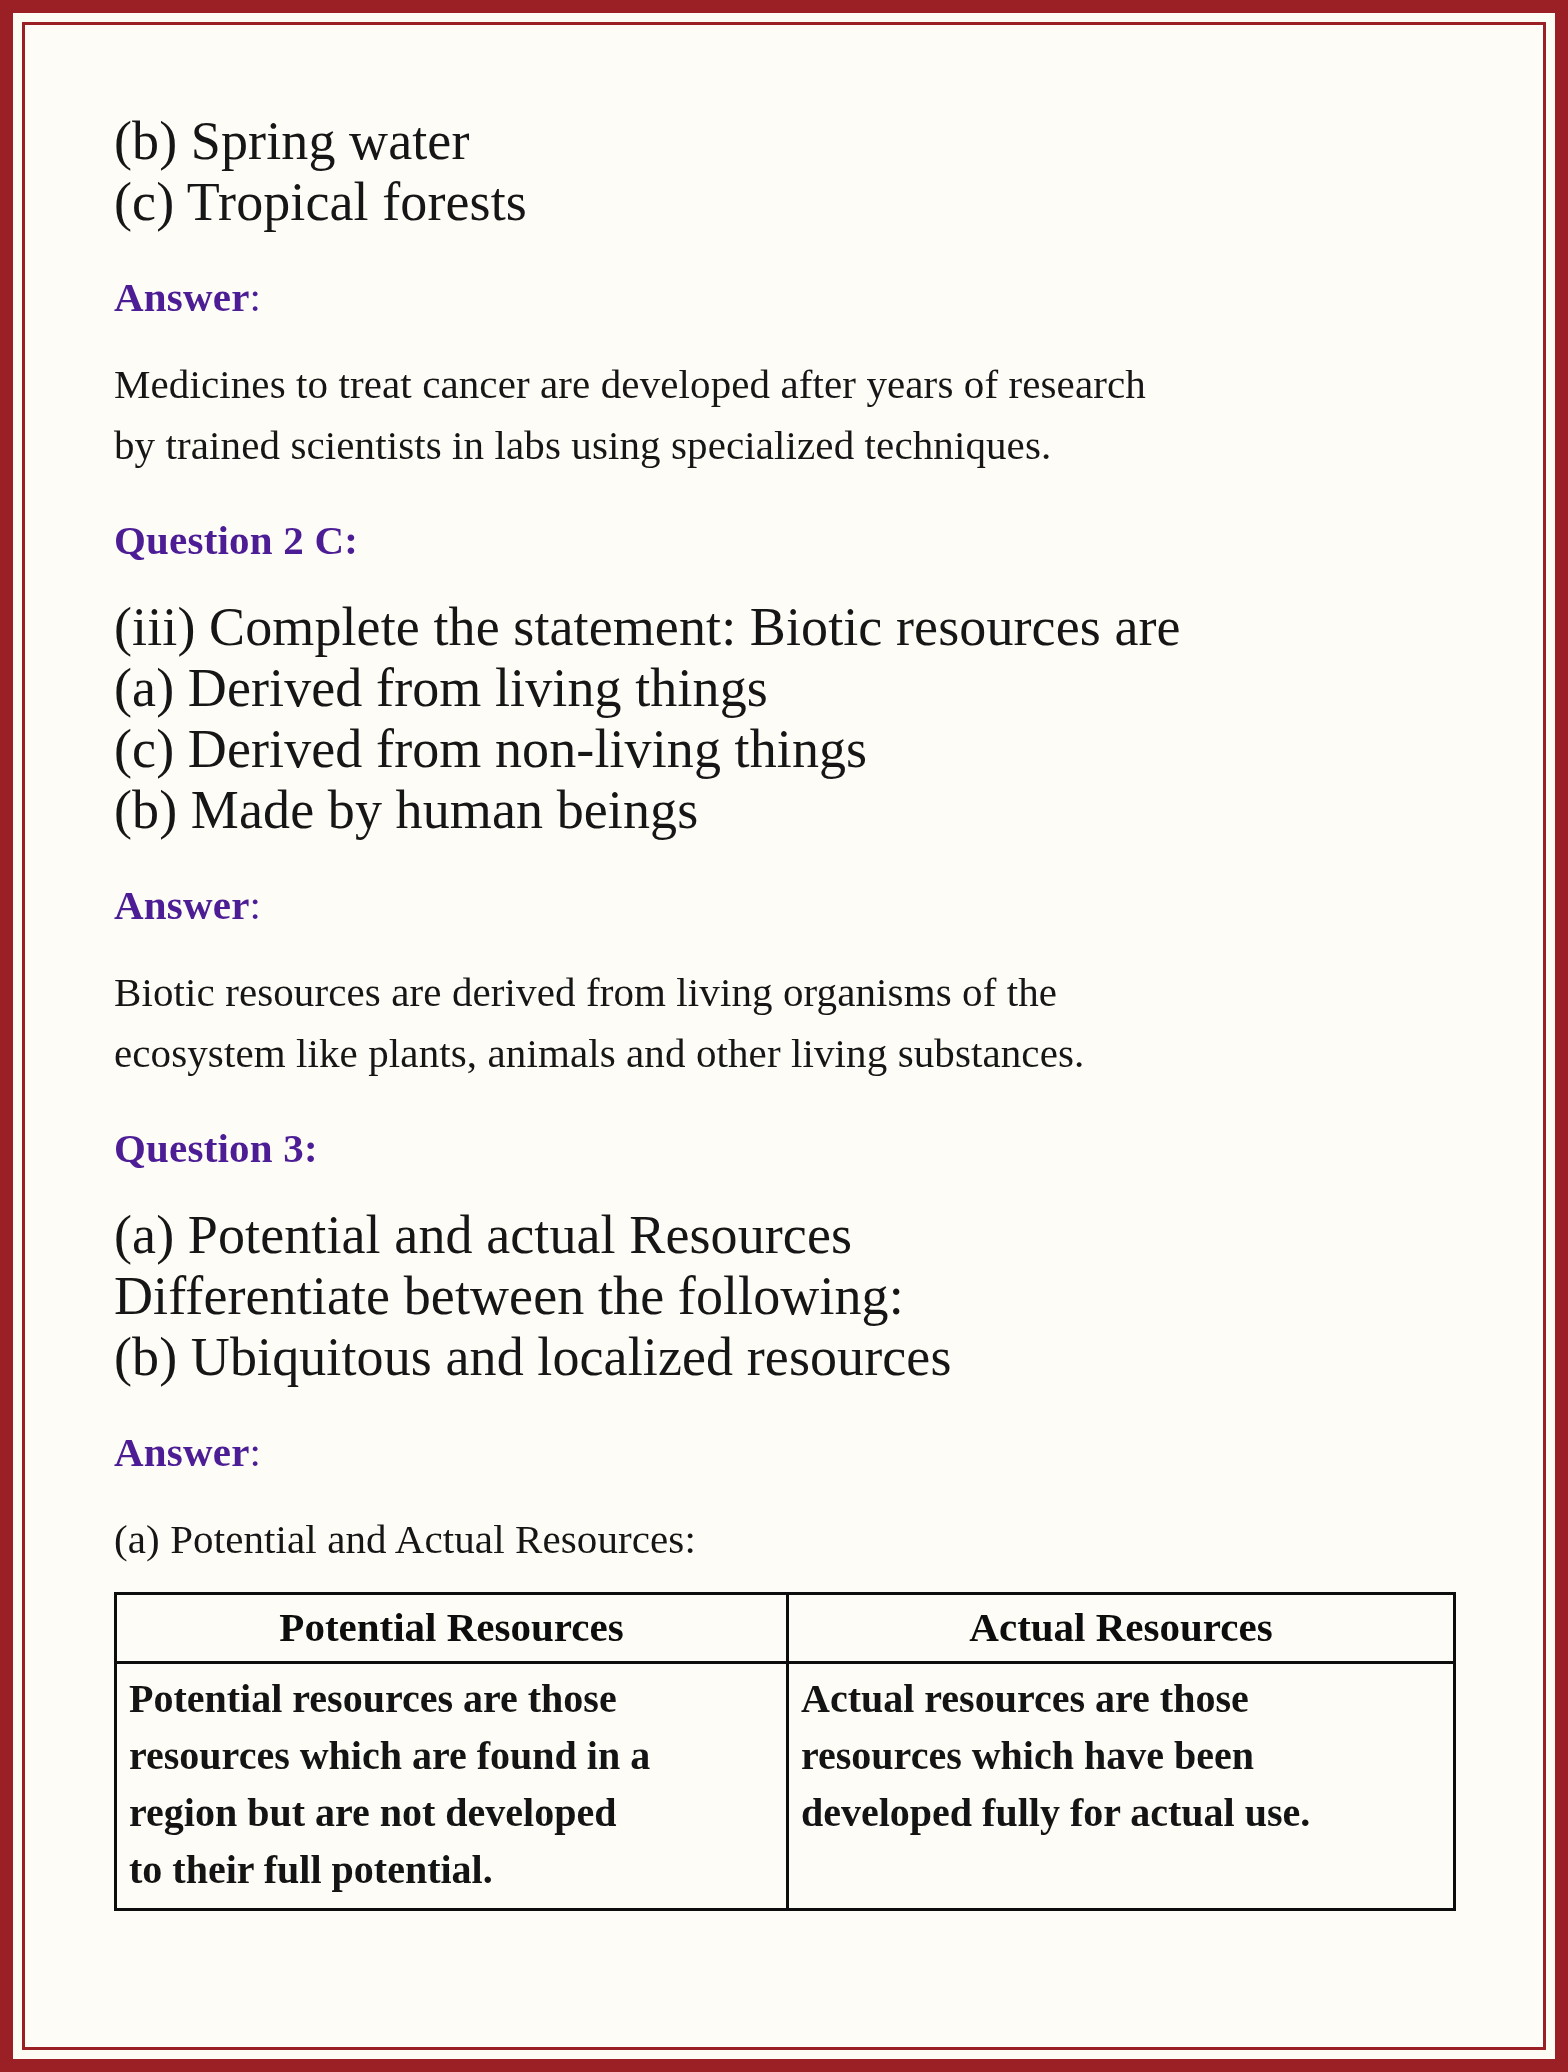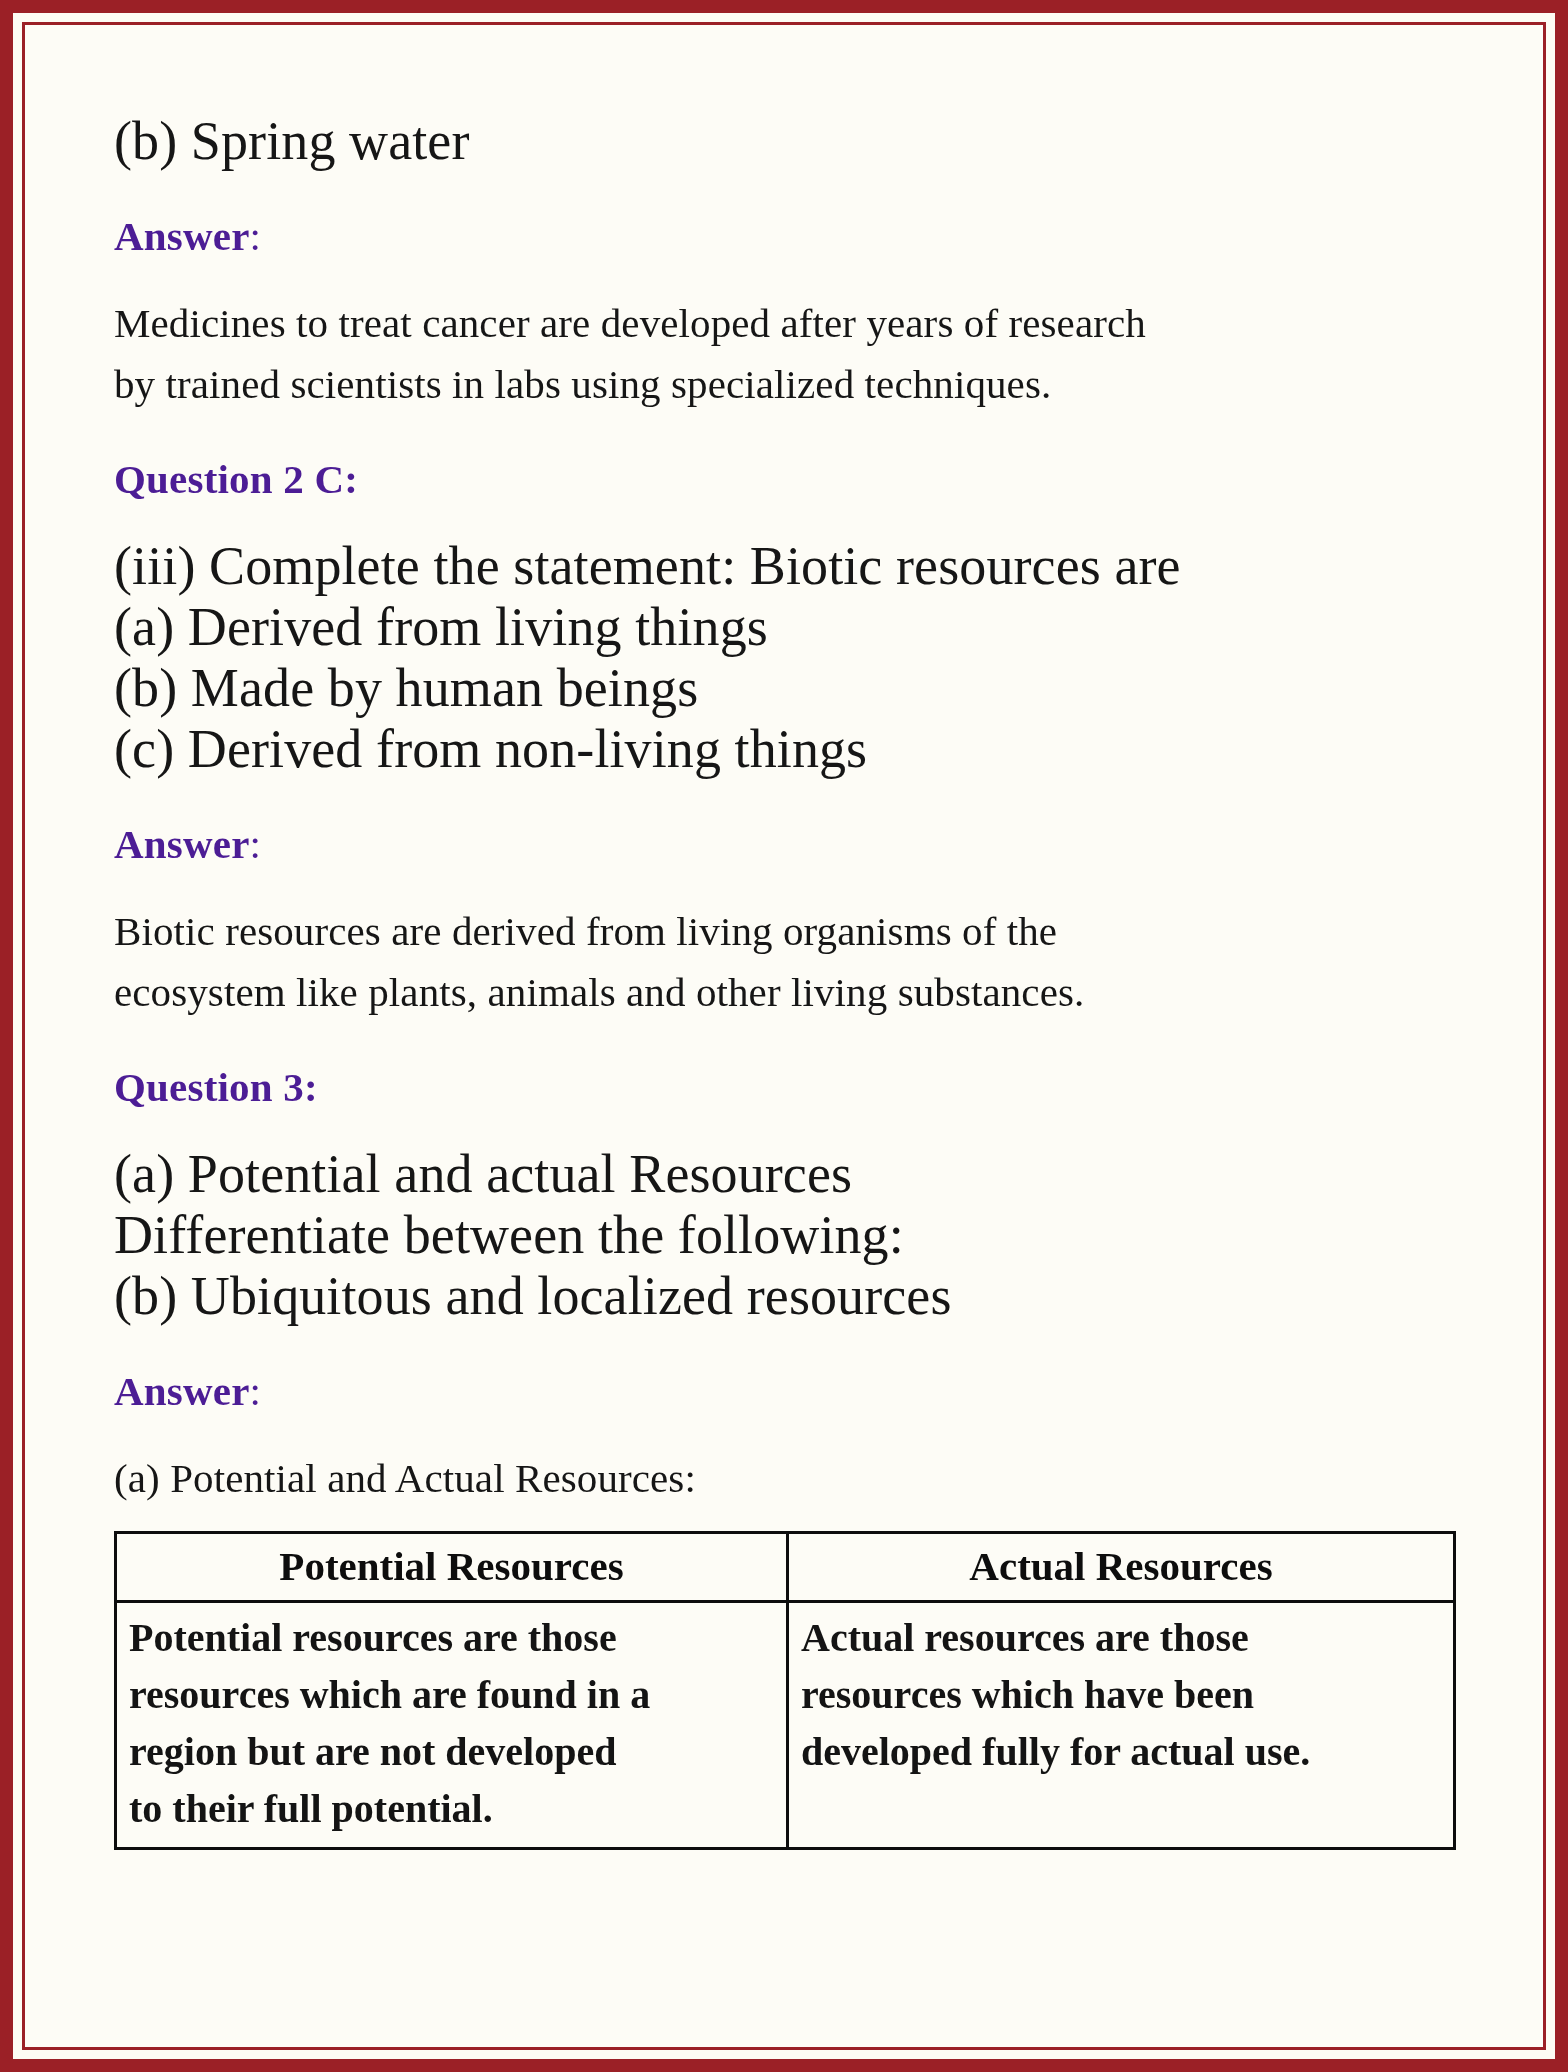--- a/index.html
+++ b/index.html
@@ -101,20 +101,21 @@
 </style>
 </head>
 <body>
 
 <div class="page">
   <div class="page-inner">
     <div class="content">
 
       <div class="block-group">
         <div class="line">(b) Spring water</div>
+        <div class="line">(c) Tropical forests</div>
       </div>
 
       <div class="gap-md"></div>
 
       <div class="heading"><span>Answer</span><span class="light">:</span></div>
 
       <div class="gap-sm"></div>
 
       <div class="block-group">
         <div class="para">Medicines to treat cancer are developed after years of research</div>
@@ -123,22 +124,22 @@
 
       <div class="gap-md"></div>
 
       <div class="heading">Question 2 C:</div>
 
       <div class="gap-sm"></div>
 
       <div class="block-group">
         <div class="line">(iii) Complete the statement: Biotic resources are</div>
         <div class="line">(a) Derived from living things</div>
+        <div class="line">(c) Derived from non-living things</div>
         <div class="line">(b) Made by human beings</div>
-        <div class="line">(c) Derived from non-living things</div>
       </div>
 
       <div class="gap-md"></div>
 
       <div class="heading"><span>Answer</span><span class="light">:</span></div>
 
       <div class="gap-sm"></div>
 
       <div class="block-group">
         <div class="para">Biotic resources are derived from living organisms of the</div>

